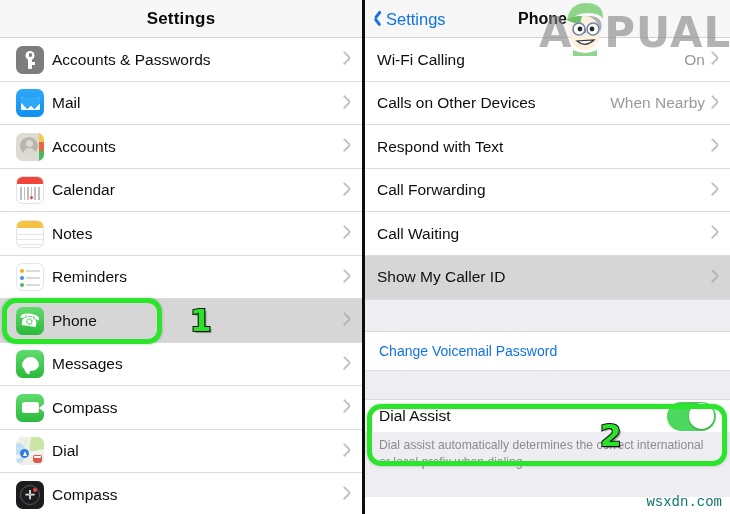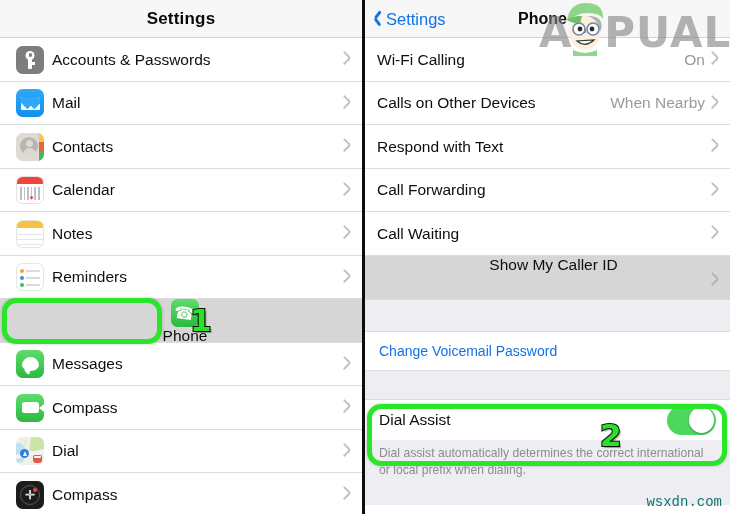--- a/index.html
+++ b/index.html
@@ -49,21 +49,21 @@
     font-size: 16px; font-weight: bold; color: #0a0a0a;
     padding-right: 10px;
   }
 
   
   .row {
     position: relative; height: 43.5px; background: #ffffff;
     display: flex; align-items: center;
     padding-left: 12px;
   }
-  .row.selected { background: #d6d6d6; flex-direction: column; }
+  .row.selected { background: #d6d6d6; }
   .row .sep {
     position: absolute; left: 0; right: 0; bottom: 0; height: 1px; background: #dcdcdc;
   }
   .row-label { font-size: 15.5px; color: #0e0e0e; white-space: nowrap; }
   .row-value { margin-left: auto; font-size: 15.5px; color: #9a9a9a; padding-right: 6px; }
   .chev {
     margin-left: auto; margin-right: 11px; width: 8px; height: 14px; position: relative; flex:none;
   }
   .row-value + .chev { margin-left: 0; }
   .chev::before, .chev::after {
@@ -164,21 +164,21 @@
 
   .link-row { height:38px; background:#fff; display:flex; align-items:center; padding-left:14px; }
   .link-row .link-text { font-size:14px; color:#1273e6; }
 
   .footer-note {
     background:#eeeef2; padding:5px 14px 0 14px;
     font-size:12.2px; line-height:1.42; color:#8b8b90;
   }
 
   
-  .toggle-row { height:40px; background:#fff; display:flex; align-items:center; padding-left:14px; }
+  .toggle-row { height:32px; background:#fff; display:flex; align-items:center; padding-left:14px; }
   .switch {
     margin-left:auto; margin-right:14px; width:49px; height:29px; border-radius:15px;
     background:#4cd75e; position:relative; flex:none; cursor:pointer;
   }
   .switch .knob {
     position:absolute; top:1.6px; left:21.5px; width:25.8px; height:25.8px; border-radius:50%;
     background:#fff; box-shadow:0 1px 2px rgba(0,0,0,.3);
   }
 
   
@@ -244,21 +244,21 @@
       <span class="sep"></span>
     </div>
 
     <div class="row row-left">
       <span class="icon-slot">
         <span class="app-icon ic-contacts">
             <span class="pers"></span>
             <span class="tabs"></span>
           </span>
       </span>
-      <span class="row-label">Contacts</span>
+      <span class="row-label">Accounts</span>
       <span class="chev"></span>
       <span class="sep"></span>
     </div>
 
     <div class="row row-left">
       <span class="icon-slot">
         <span class="app-icon ic-calendar">
             <span class="cal-top"></span>
             <span class="cal-grid"></span>
             <span class="cal-dot"></span>

